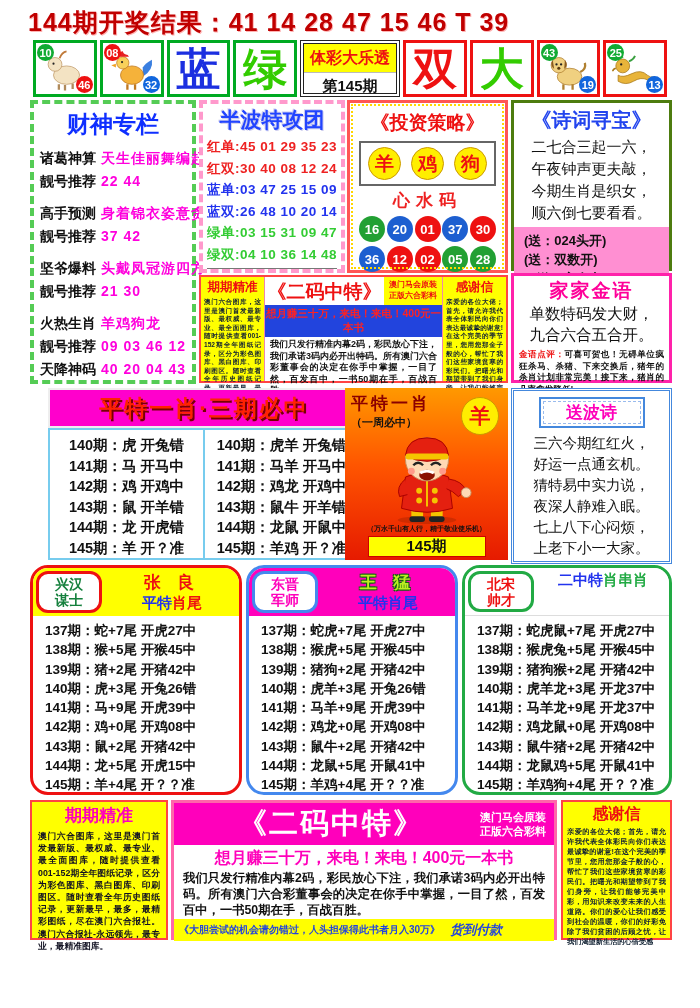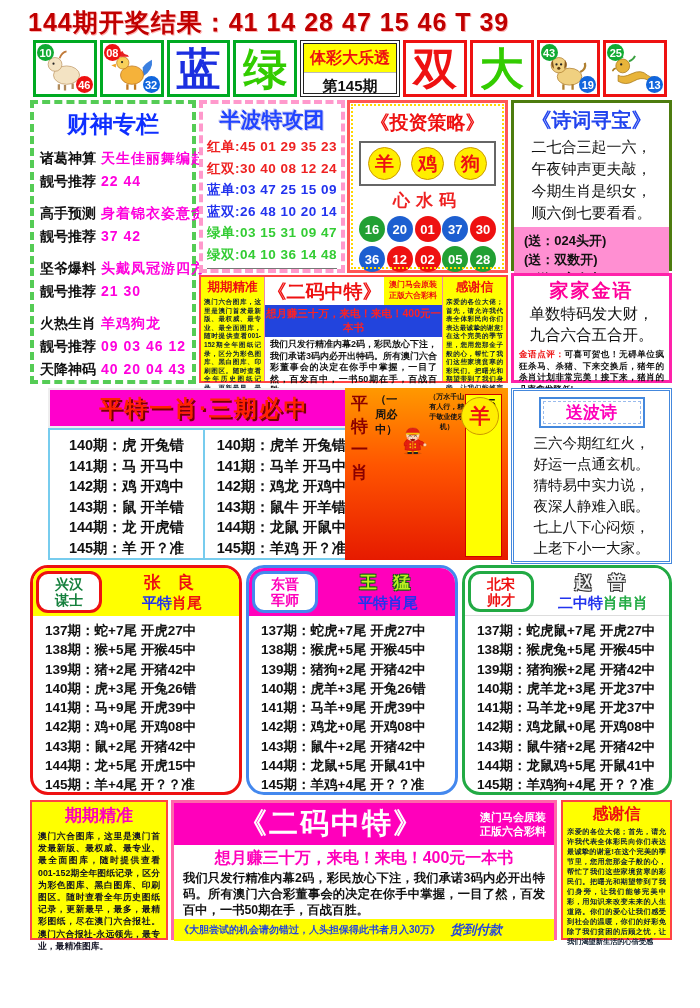--- a/index.html
+++ b/index.html
@@ -104,21 +104,21 @@
   .pt-title { color:#ff2200; font-size:23px; font-weight:bold; letter-spacing:2px;
               text-shadow:2px 2px 0 #770000; }
   .pt-body { display:flex; background:#fff; border:2px solid #77ccee; height:132px; }
   .pt-col { flex:1; padding-top:5px; text-align:center; font-size:14.5px; font-weight:bold;
             line-height:20.5px; color:#111; }
   .pt-col + .pt-col { border-left:2px solid #77ccee; }
 
   
   #ptbox { left:345px; top:388px; width:163px; height:172px; padding:4px 6px 3px;
            background:linear-gradient(180deg,#ff9900 0%,#ff5500 45%,#e61a00 100%);
-           display:flex; flex-direction:row; }
+           display:flex; flex-direction:column; }
   .ptb-title { color:#8a0000; font-weight:bold; font-size:17px; letter-spacing:3px; }
   .ptb-sub { color:#111; font-size:11px; font-weight:bold; font-family:"DejaVu Serif",serif; }
   .ptb-zo { position:absolute; right:9px; top:9px; width:38px; height:38px; background:#ffee00;
             border-radius:50%; display:flex; align-items:center; justify-content:center;
             color:#ee1111; font-size:21px; font-weight:bold; border:1px solid #cc9900; }
   .ptb-art { margin:0 auto; }
   .ptb-foot { font-size:7px; color:#111; text-align:center; font-weight:bold; }
   .ptb-issue { background:#ffff00; width:118px; margin:2px auto 0; text-align:center;
                font-size:15px; font-weight:bold; color:#111; border:1px solid #cc0000; }
 
@@ -477,21 +477,20 @@
     </div>
   </div>
 
   <div id="col3" class="abs advcol">
     <div class="col-head">
       <div class="badge-box">
         <span>北宋</span>
           <span>帅才</span>
       </div>
       <div class="head-right">
-        <div class="adv-name">赵 普</div>
         <div class="adv-types">
           <span class="tp-blue">二中特</span><span class="tp-green">肖串肖</span>
         </div>
       </div>
     </div>
     <div class="col-rows">
       <div>137期：蛇虎鼠+7尾 开虎27中</div>
         <div>138期：猴虎兔+5尾 开猴45中</div>
       <div>139期：猪狗猴+2尾 开猪42中</div>
         <div>140期：虎羊龙+3尾 开龙37中</div>

